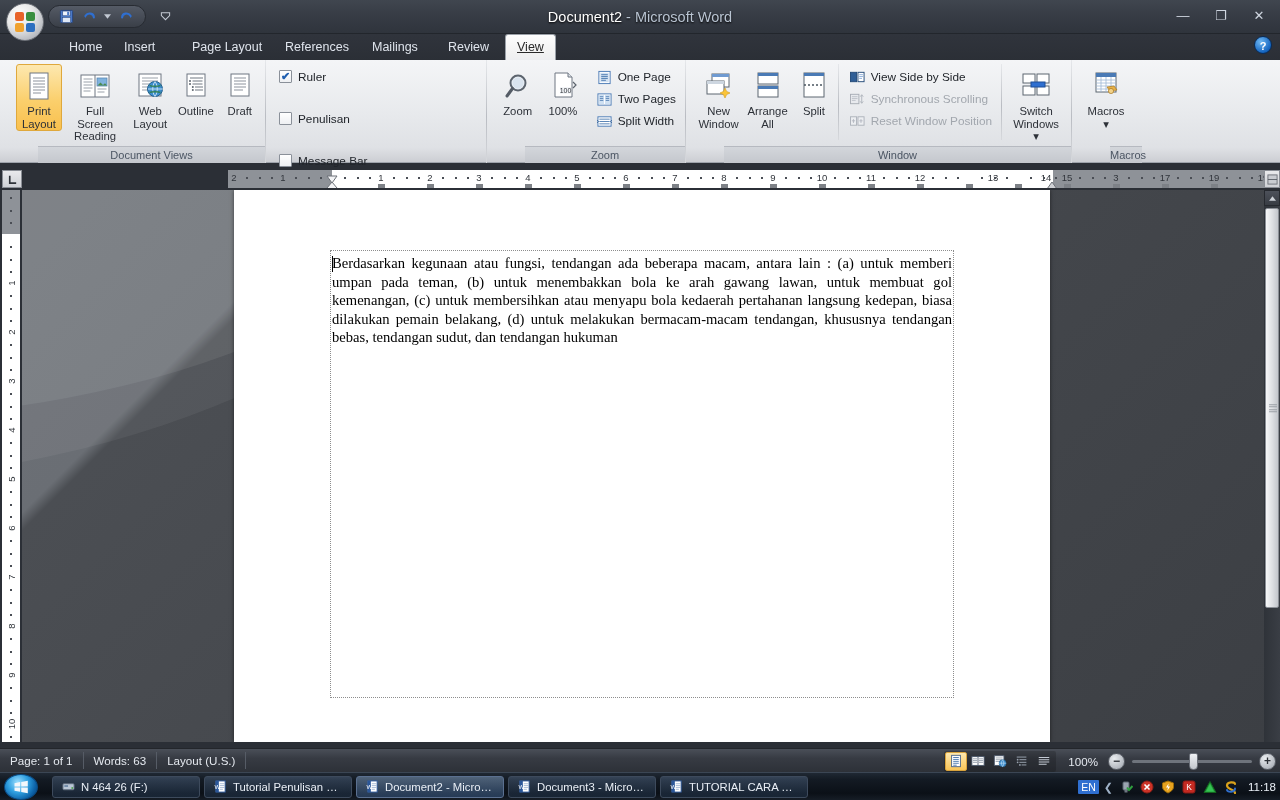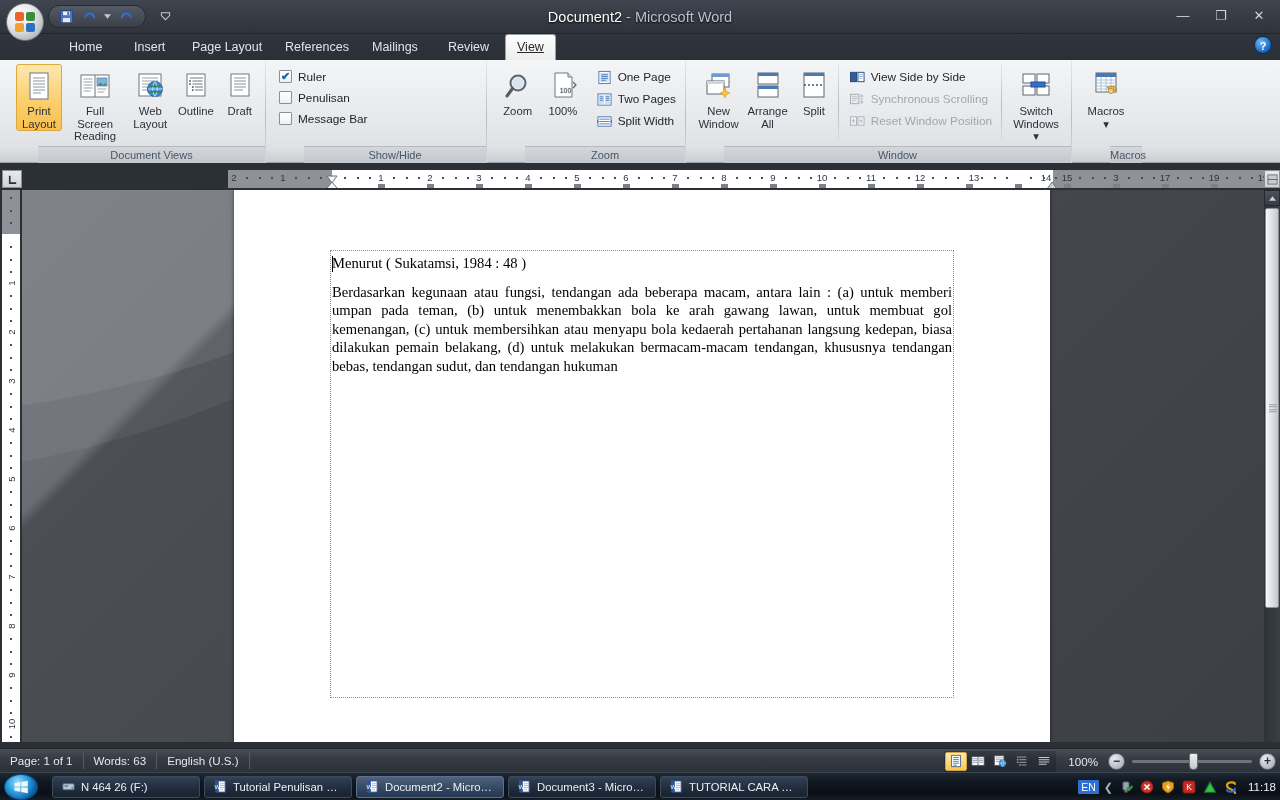--- a/index.html
+++ b/index.html
@@ -297,21 +297,21 @@
 
     <div class="winbtns">
       <div class="winbtn">—</div>
       <div class="winbtn">❐</div>
       <div class="winbtn close">✕</div>
     </div>
   </div>
 
   <div class="tabstrip">
     <div class="tab" style="left:58px">Home</div>
-    <div class="tab" style="left:123px">Insert</div>
+    <div class="tab" style="left:113px">Insert</div>
     <div class="tab" style="left:181px">Page Layout</div>
     <div class="tab" style="left:274px">References</div>
     <div class="tab" style="left:361px">Mailings</div>
     <div class="tab" style="left:437px">Review</div>
     <div class="tab active" style="left:505px">View</div>
   </div>
   <div class="helpbtn">?</div>
 
   <div class="ribbon">
 
@@ -389,21 +389,21 @@
           </span>
           <span class="lab">Draft</span>
         </div>
       </div>
       <div class="group-label">Document Views</div>
     </div>
     <div class="group-sep"></div>
 
     <div class="group" style="width:220px">
       <div class="group-body" style="padding-left:10px; padding-top:6px;">
-        <div style="display:flex; flex-direction:column; width:92px;">
+        <div style="display:flex; flex-direction:column; width:92px;gap:21px;">
           <div class="chk-row">
             <span class="cbox on"></span>
             <span class="chk-lab">Ruler</span>
           </div>
           <div class="chk-row">
             <span class="cbox"></span>
             <span class="chk-lab">Penulisan</span>
           </div>
           <div class="chk-row">
             <span class="cbox"></span>
@@ -614,21 +614,21 @@
         <div class="tk" style="left: 251px;">3</div>
         <div class="tk" style="left: 300px;">4</div>
         <div class="tk" style="left: 349px;">5</div>
         <div class="tk" style="left: 398px;">6</div>
         <div class="tk" style="left: 447px;">7</div>
         <div class="tk" style="left: 496px;">8</div>
         <div class="tk" style="left: 545px;">9</div>
         <div class="tk" style="left: 594px;">10</div>
         <div class="tk" style="left: 643px;">11</div>
         <div class="tk" style="left: 692px;">12</div>
-        <div class="tk" style="left: 746px;">13</div>
+        <div class="tk" style="left: 765px;">13</div>
         <div class="tk" style="left: 818px;">14</div>
         <div class="tk" style="left: 839px;">15</div>
         <div class="tk" style="left: 888px;">3</div>
         <div class="tk" style="left: 937px;">17</div>
         <div class="tk" style="left: 986px;">19</div>
         <div class="tk" style="left: 1035px;">19</div>
         <div class="dot" style="left: 18.25px;"></div>
         <div class="dot" style="left: 30.5px;"></div>
         <div class="dot" style="left: 42.75px;"></div>
         <div class="dot" style="left: 67.25px;"></div>
@@ -785,21 +785,20 @@
       </div>
   </div>
 
   <div class="workarea">
     <div class="swoosh2"></div>
     <div class="swoosh"></div>
 
     <div class="page">
       <div class="textbound"></div>
       <div class="doc-text">
-        <p>Menurut  ( Sukatamsi, 1984 : 48 )</p>
         <p class="just">Berdasarkan kegunaan atau fungsi, tendangan ada beberapa macam, antara lain : (a) untuk memberi umpan pada teman, (b) untuk menembakkan bola ke arah gawang lawan, untuk membuat gol kemenangan, (c) untuk membersihkan atau menyapu bola kedaerah pertahanan langsung kedepan, biasa dilakukan pemain belakang, (d) untuk melakukan bermacam-macam tendangan, khususnya tendangan bebas, tendangan sudut, dan tendangan hukuman</p>
       </div>
       <div class="caret"></div>
     </div>
   </div>
 
   <div class="vscroll">
     <div class="vs-btn" style="position:absolute;top:0;left:0;">
       <svg width="7" height="5" viewBox="0 0 8 5">
           <path d="M4 0 L8 5 L0 5 Z" fill="#cdd1d7"></path>
@@ -811,21 +810,21 @@
           <i></i>
           <i></i>
           <i></i>
         </span>
     </div>
   </div>
 
   <div class="statusbar">
     <div class="sb-item">Page: 1 of 1</div>
     <div class="sb-item">Words: 63</div>
-    <div class="sb-item">English (U.S.)</div>
+    <div class="sb-item">Layout (U.S.)</div>
 
     <div class="sb-right">
       <div class="viewbtns">
         <div class="vb sel">
           <svg width="14" height="14" viewBox="0 0 16 16">
               <rect x="3" y="1.5" width="10" height="13" fill="#fff" stroke="#3f5d86"></rect>
               <g stroke="#3f6fa8" stroke-width="1">
                 <path d="M4.8 4h6.4M4.8 6.2h6.4M4.8 8.4h6.4M4.8 10.6h6.4M4.8 12.8h4"></path>
               </g>
             </svg>

